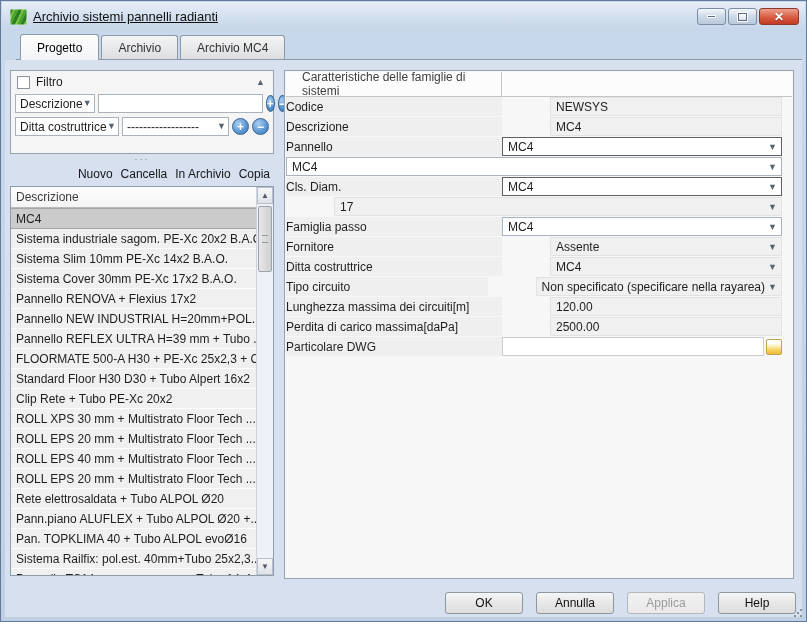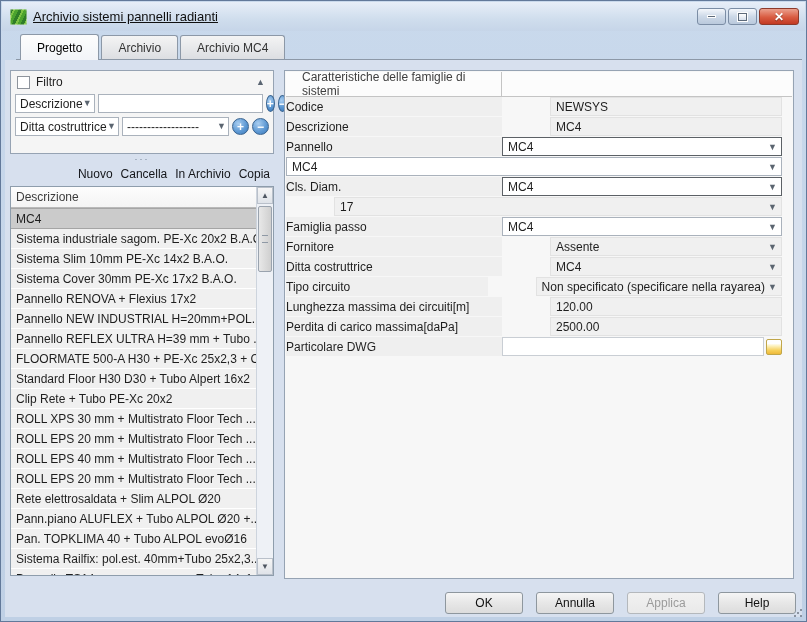--- a/index.html
+++ b/index.html
@@ -196,21 +196,21 @@
             <div class="list-item">Pannello RENOVA + Flexius 17x2</div>
             <div class="list-item">Pannello NEW INDUSTRIAL H=20mm+POL...</div>
             <div class="list-item">Pannello REFLEX ULTRA H=39 mm + Tubo ...</div>
             <div class="list-item">FLOORMATE 500-A H30 + PE-Xc 25x2,3 + C...</div>
             <div class="list-item">Standard Floor H30 D30 + Tubo Alpert 16x2</div>
             <div class="list-item">Clip Rete + Tubo PE-Xc 20x2</div>
             <div class="list-item">ROLL XPS 30 mm + Multistrato Floor Tech ...</div>
             <div class="list-item">ROLL EPS 20 mm + Multistrato Floor Tech ...</div>
             <div class="list-item">ROLL EPS 40 mm + Multistrato Floor Tech ...</div>
             <div class="list-item">ROLL EPS 20 mm + Multistrato Floor Tech ...</div>
-            <div class="list-item">Rete elettrosaldata + Slim ALPOL Ø20</div>
+            <div class="list-item">Rete elettrosaldata + Tubo ALPOL Ø20</div>
             <div class="list-item">Pann.piano ALUFLEX + Tubo ALPOL Ø20 +...</div>
             <div class="list-item">Pan. TOPKLIMA 40 + Tubo ALPOL evoØ16</div>
             <div class="list-item">Sistema Railfix: pol.est. 40mm+Tubo 25x2,3...</div>
             <div class="list-item">Pannello TS14 per posa a secco+Tubo 14x1...</div>
           </div>
       </div>
       <div class="vscroll">
         <div class="sbtn">▲</div>
         <div class="sthumb"></div>
         <div class="strack"></div>

